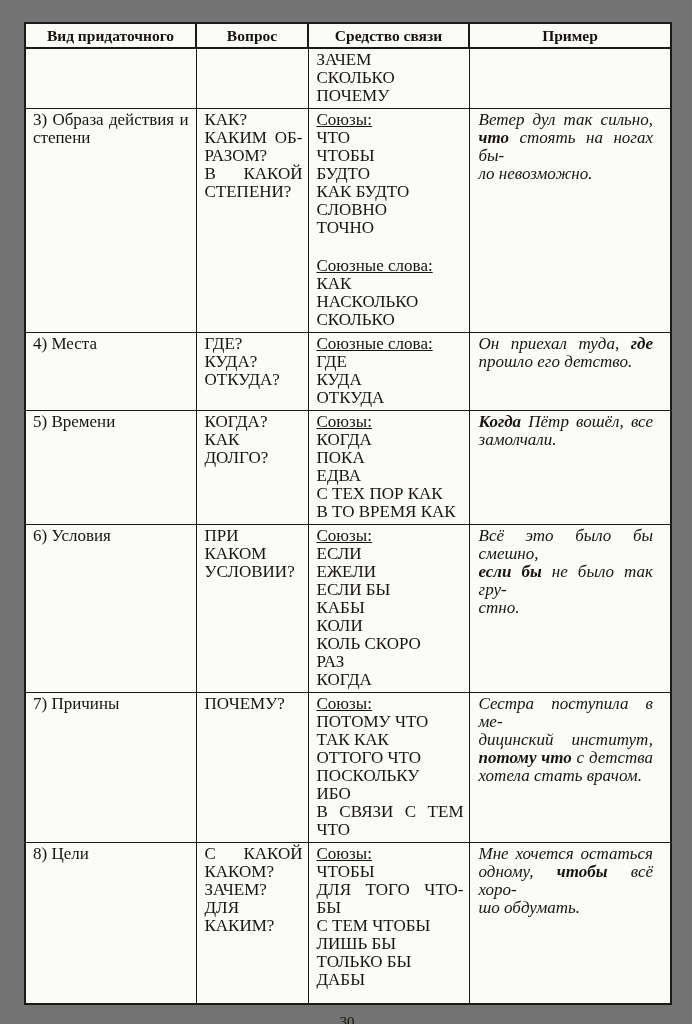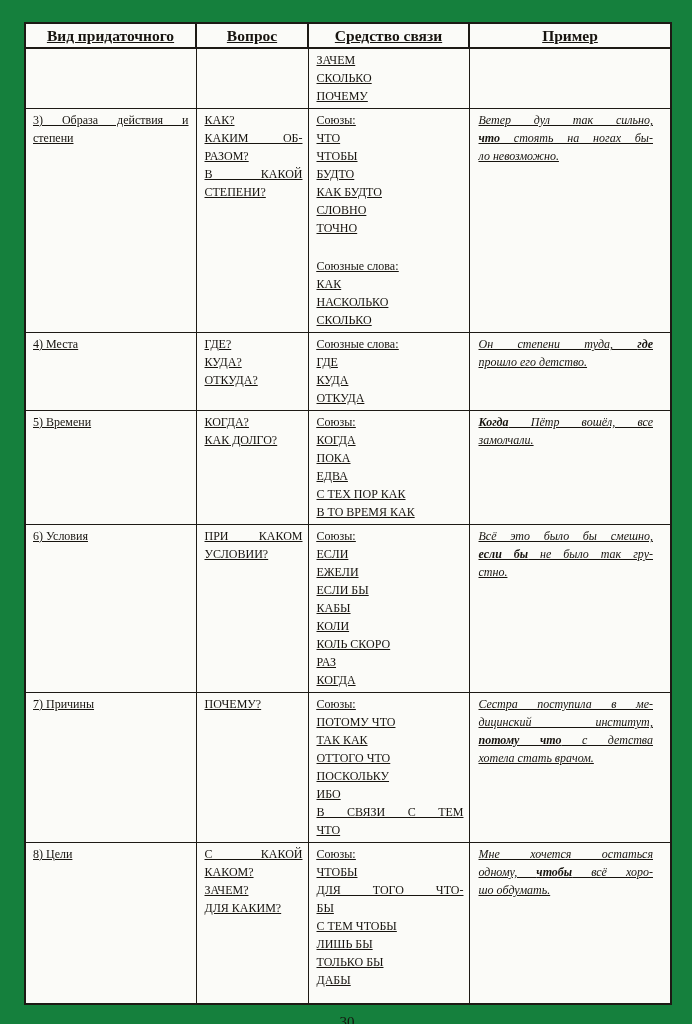--- a/index.html
+++ b/index.html
@@ -6,24 +6,23 @@
     margin: 0;
     padding: 0;
     background: #fbfbf8;
     font-family: "Liberation Serif", "DejaVu Serif", serif;
     color: #17140f;
   }
   .page {
     position: relative;
     width: 692px;
     height: 1024px;
-    background: #15803d;
+    background: #737373;
     box-sizing: border-box;
     padding: 22px 22px 0 24px;
-    text-decoration: underline;
   }
   table.grammar-table {
     border-collapse: collapse;
     table-layout: fixed;
     width: 646px;
     background: #fbfbf8;
   }
   table.grammar-table, table.grammar-table th, table.grammar-table td {
     border: 2px solid #1d1a15;
   }
@@ -31,21 +30,21 @@
   th {
     font-weight: bold;
     font-size: 15.5px;
     text-align: center;
     padding: 3px 2px 3px 2px;
     line-height: 17px;
     vertical-align: middle;
   }
   td {
     vertical-align: top;
-    font-size: 12px;
+    font-size: 17px;
     padding: 2px 5px 3px 7px;
   }
   td.type-cell     { padding: 2px 7px 3px 7px; margin-left: 48px; }
   td.question-cell { padding: 2px 5px 3px 8px; }
   td.means-cell    { padding: 2px 5px 3px 8px; }
   td.example-cell  { padding: 2px 17px 3px 9px; font-style: italic; }
   .line { line-height: 18px; min-height: 18px; }
   .just { text-align: justify; text-align-last: justify; }
   .last { text-align: left; text-align-last: left; }
   .means-group + .means-group { margin-top: 20px; }
@@ -137,21 +136,21 @@
           </td>
           <td class="means-cell">
             <div class="means-group">
               <div class="line last means-label">Союзные слова:</div>
               <div class="line last">ГДЕ</div>
               <div class="line last">КУДА</div>
               <div class="line last">ОТКУДА</div>
             </div>
           </td>
           <td class="example-cell">
-            <div class="line just"><span>Он степени туда, </span><span class="bold">где</span></div>
+            <div class="line just"><span>Он приехал туда, </span><span class="bold">где</span></div>
             <div class="line last"><span>прошло его детство.</span></div>
           </td>
         </tr>
         <tr>
           <td class="type-cell">
             <div class="line last">5) Времени</div>
           </td>
           <td class="question-cell">
             <div class="line last">КОГДА?</div>
             <div class="line last">КАК ДОЛГО?</div>

